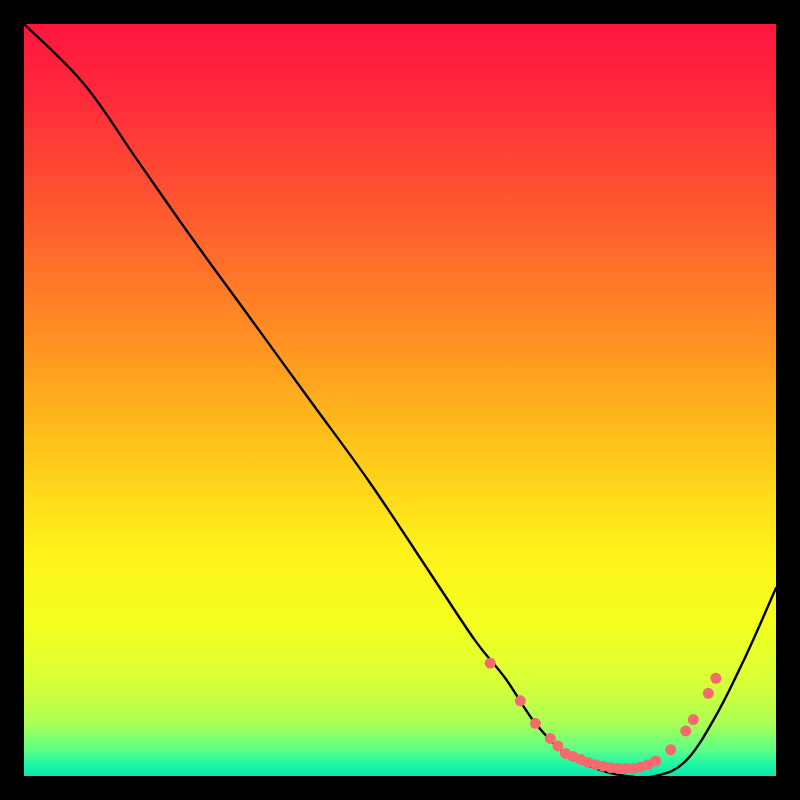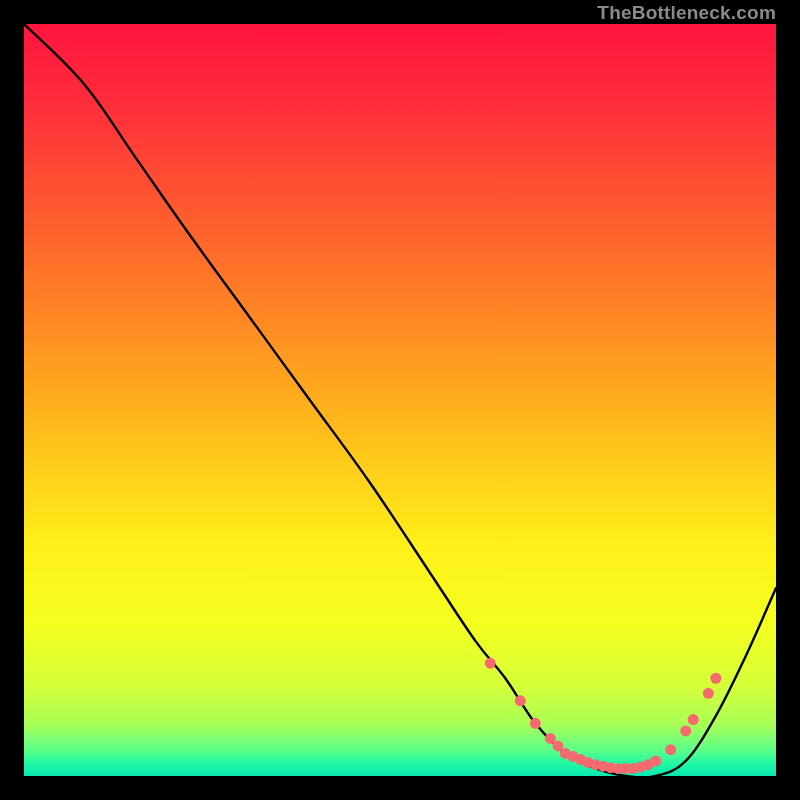--- a/index.html
+++ b/index.html
@@ -32,21 +32,20 @@
     font: 600 19px Arial, Helvetica, sans-serif;
     color: #8a8a8a;
     letter-spacing: 0.2px;
   }
   svg { display: block; }
 </style>
 </head>
 <body>
 
 <div class="frame">
-  <div class="watermark">TheBottleneck.com</div>
   <div class="plot">
     <svg width="752" height="752" viewBox="0 0 752 752">
       <defs>
         <linearGradient id="bg-grad" x1="0" y1="0" x2="0" y2="1">
             <stop offset="0.00%" stop-color="#ff153e"></stop>
             <stop offset="10.00%" stop-color="#ff2b3b"></stop>
             <stop offset="25.00%" stop-color="#ff5a2f"></stop>
             <stop offset="40.00%" stop-color="#ff8a23"></stop>
             <stop offset="55.00%" stop-color="#ffc01a"></stop>
             <stop offset="70.00%" stop-color="#fff21a"></stop>

